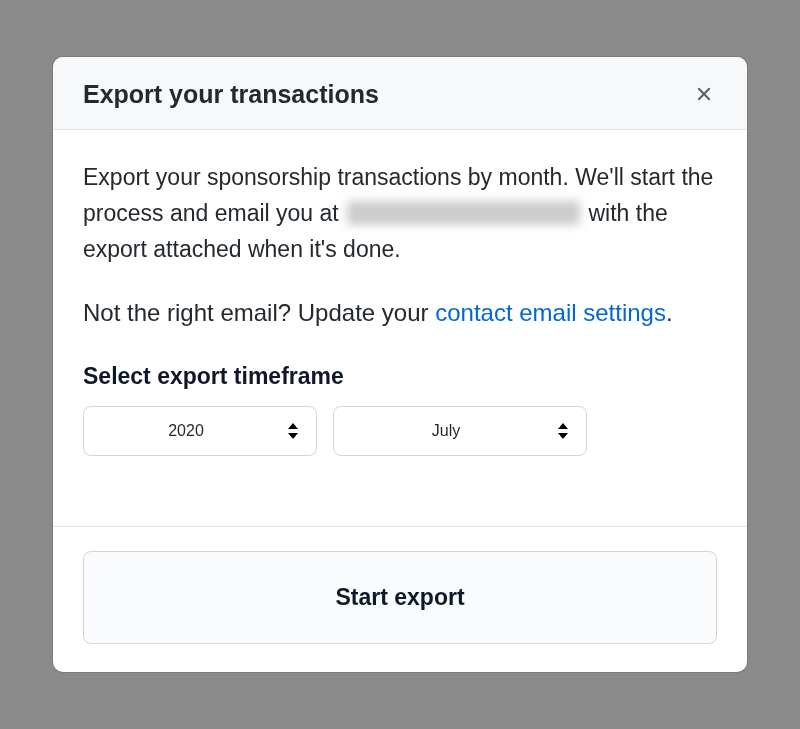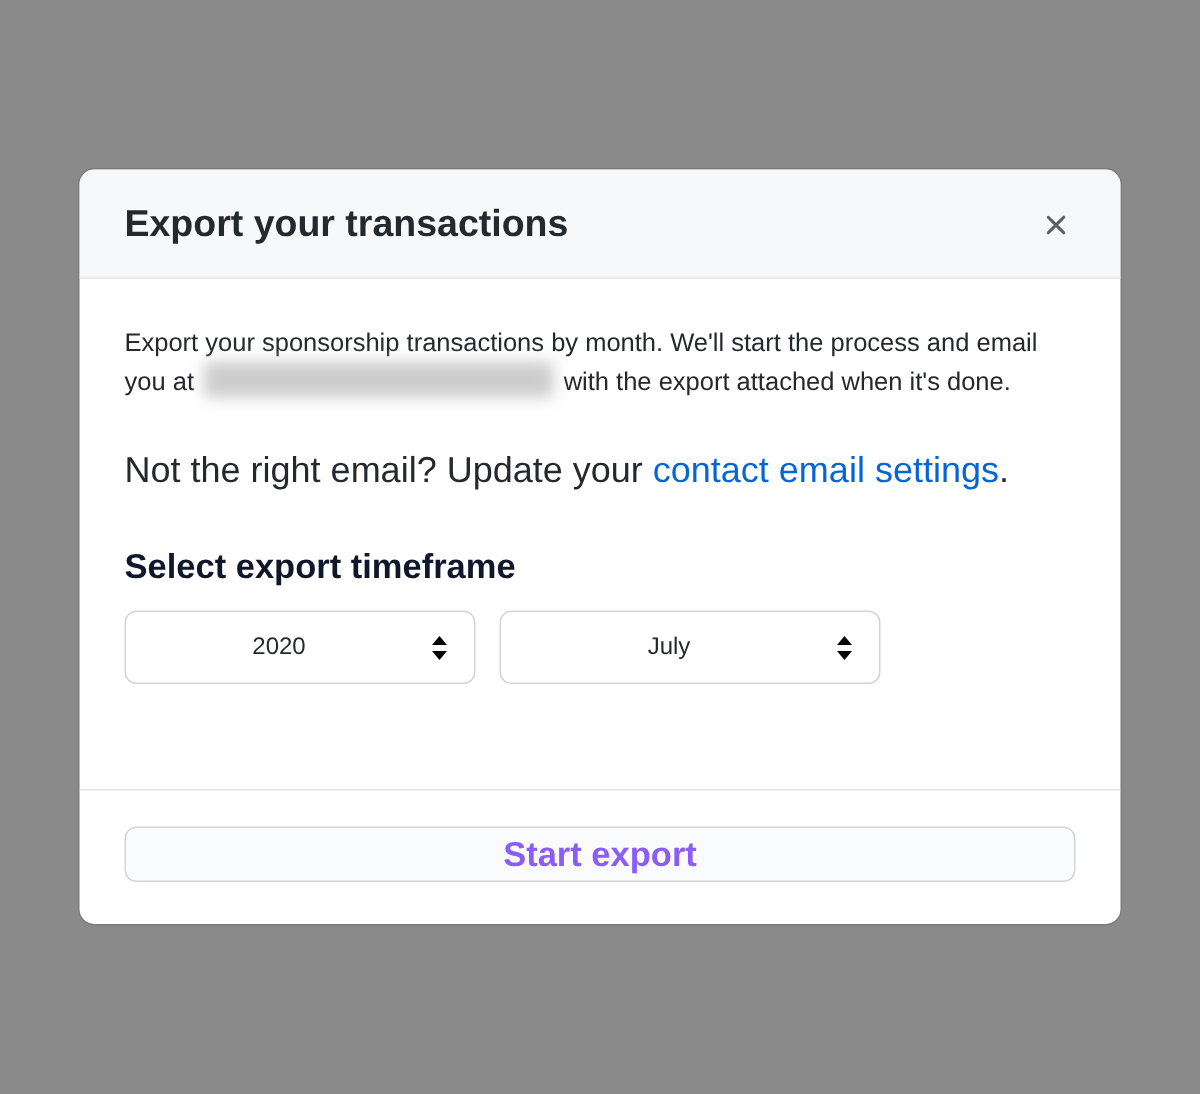--- a/index.html
+++ b/index.html
@@ -47,21 +47,21 @@
       justify-content: center;
     }
     .close-btn svg {
       width: 22px;
       height: 22px;
     }
     .modal-body {
       padding: 30px 30px 36px 30px;
     }
     .description {
-      font-size: 17px;
+      font-size: 23px;
       color: #24292e;
       line-height: 1.55;
       margin-bottom: 32px;
     }
     .redacted {
       display: inline-block;
       width: 233px;
       height: 24px;
       background: #ccc;
       filter: blur(5px);
@@ -137,24 +137,24 @@
     }
     .modal-footer {
       padding: 24px 30px 28px 30px;
       border-top: 1px solid #e1e4e8;
     }
     .start-btn {
       width: 100%;
       background: #fafbfc;
       border: 1px solid #d1d5da;
       border-radius: 8px;
-      padding: 4px 0;
+      padding: 32px 0;
       font-size: 23px;
       font-weight: 600;
-      color: #8b5cf6;
+      color: #0f172a;
       cursor: pointer;
       font-family: inherit;
     }
   </style>
 </head>
 <body>
 
 <div class="modal">
   <div class="modal-header">
     <h1 class="modal-title">Export your transactions</h1>

